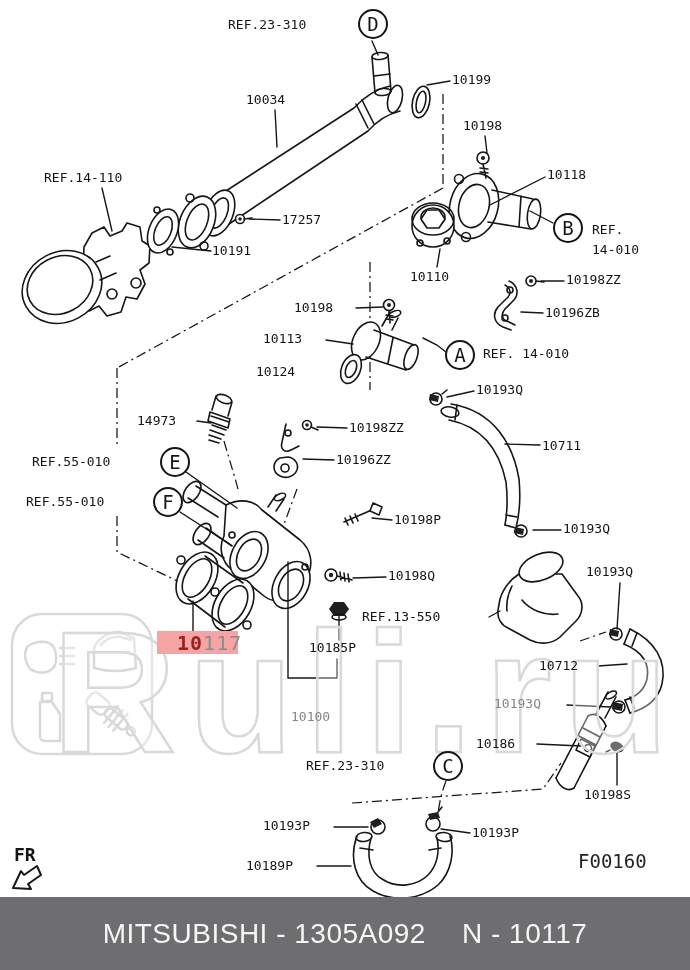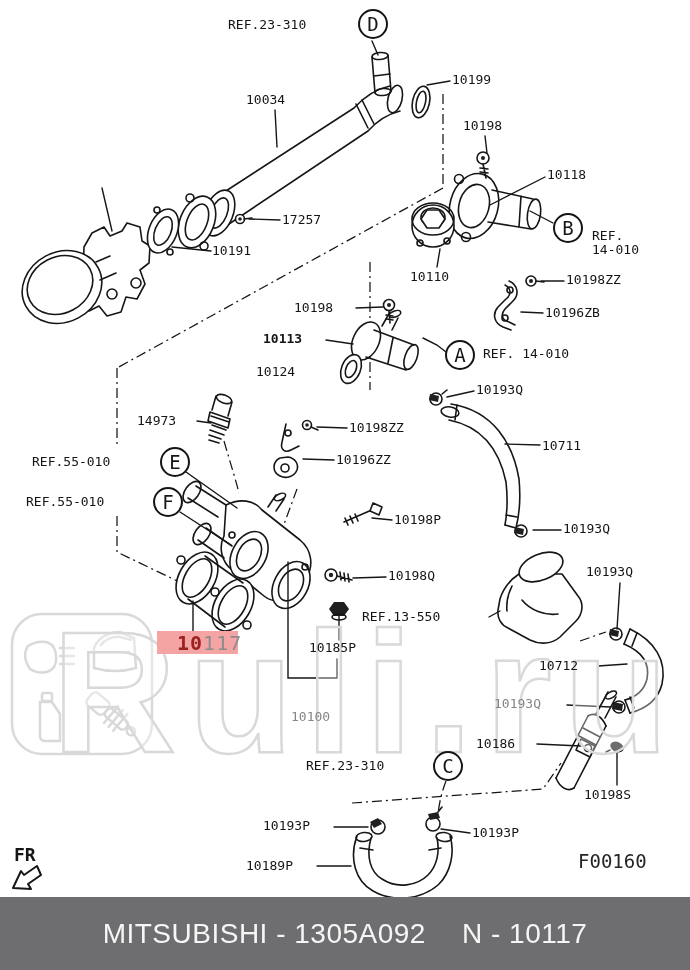--- a/index.html
+++ b/index.html
@@ -354,30 +354,31 @@
       </g>
       <text class="wmtext" x="52" y="752">Ruli.ru</text>
     </g>
   </svg>
 
   <div id="labels-layer">
       <span class="part-label" style="left: 228px; top: 13px;">REF.23-310</span>
       <span class="part-label" style="left: 246px; top: 88px;">10034</span>
       <span class="part-label" style="left: 452px; top: 68px;">10199</span>
       <span class="part-label" style="left: 463px; top: 114px;">10198</span>
+      <span class="part-label" style="left: 44px; top: 166px;">REF.14-110</span>
       <span class="part-label" style="left: 547px; top: 163px;">10118</span>
       <span class="part-label" style="left: 282px; top: 208px;">17257</span>
-      <span class="part-label" style="left: 592px; top: 224px;">REF.</span>
+      <span class="part-label" style="left: 592px; top: 218px;">REF.</span>
       <span class="part-label" style="left: 592px; top: 238px;">14-010</span>
       <span class="part-label" style="left: 212px; top: 239px;">10191</span>
       <span class="part-label" style="left: 410px; top: 265px;">10110</span>
       <span class="part-label" style="left: 566px; top: 268px;">10198ZZ</span>
       <span class="part-label" style="left: 294px; top: 296px;">10198</span>
       <span class="part-label" style="left: 545px; top: 301px;">10196ZB</span>
-      <span class="part-label" style="left: 263px; top: 327px; font-weight: bold;">10113</span>
+      <span class="part-label" style="left: 263px; top: 327px;">10113</span>
       <span class="part-label" style="left: 483px; top: 342px; text-align: right;">REF. 14-010</span>
       <span class="part-label" style="left: 256px; top: 360px;">10124</span>
       <span class="part-label" style="left: 476px; top: 378px;">10193Q</span>
       <span class="part-label" style="left: 137px; top: 409px;">14973</span>
       <span class="part-label" style="left: 349px; top: 416px;">10198ZZ</span>
       <span class="part-label" style="left: 542px; top: 434px;">10711</span>
       <span class="part-label" style="left: 336px; top: 448px;">10196ZZ</span>
       <span class="part-label" style="left: 32px; top: 450px;">REF.55-010</span>
       <span class="part-label" style="left: 26px; top: 490px;">REF.55-010</span>
       <span class="part-label" style="left: 394px; top: 508px;">10198P</span>

